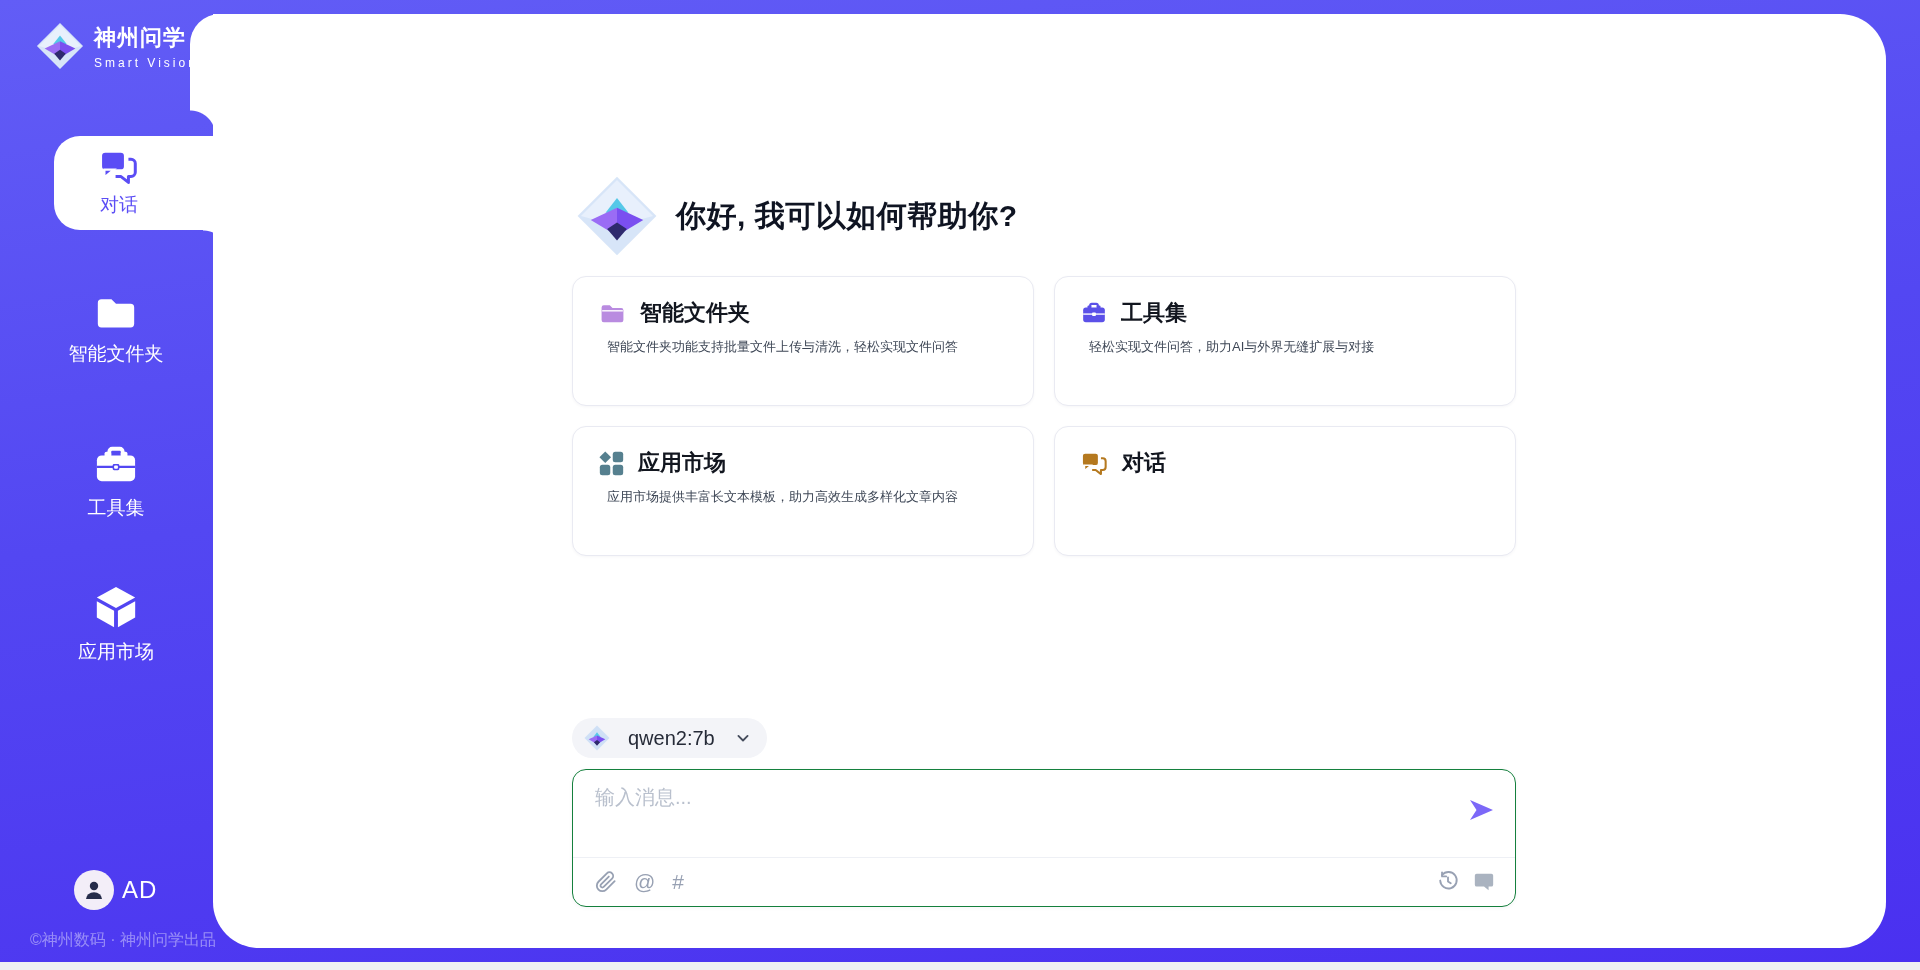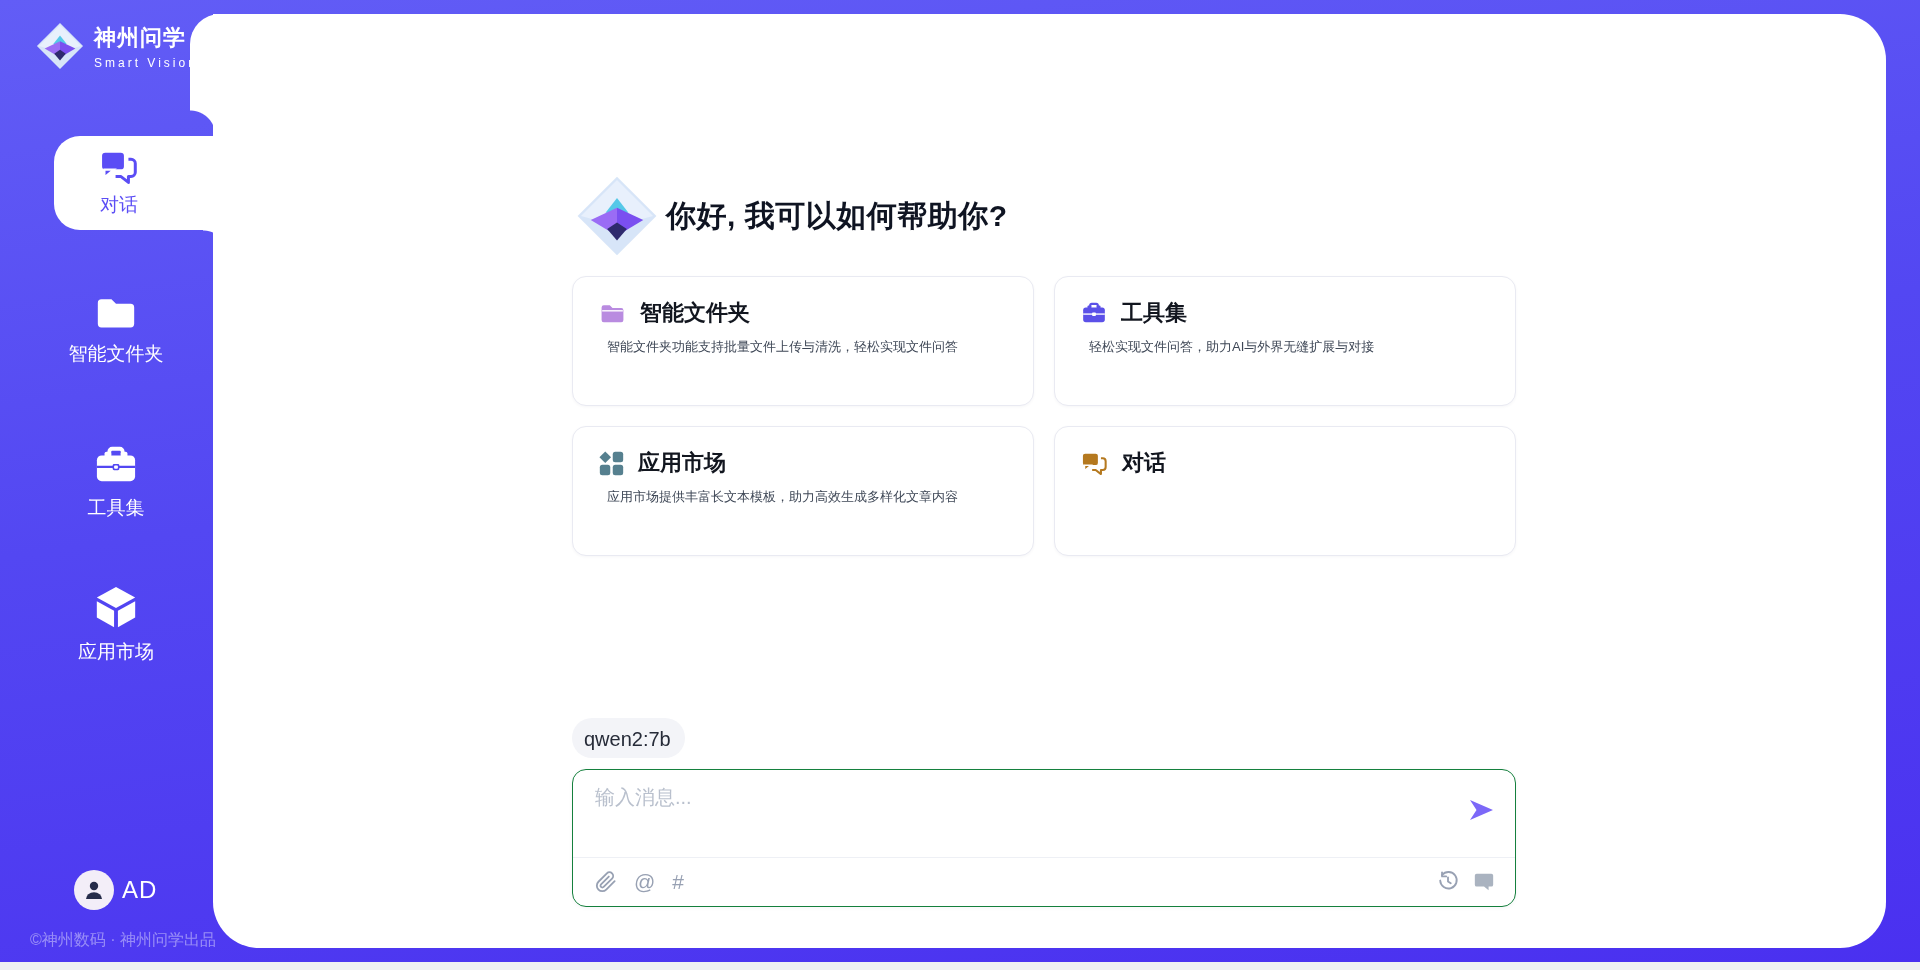--- a/index.html
+++ b/index.html
@@ -38,33 +38,33 @@
 
   .user-row { position:absolute; left:58px; top:870px; display:flex; align-items:center; gap:8px; cursor:pointer; }
   .avatar { width:40px; height:40px; border-radius:50%; background:#f3eef8; display:flex; align-items:center; justify-content:center; }
   .user-name { color:#fff; font-size:24px; letter-spacing:1px; }
   .side-footer { position:absolute; left:14px; top:930px; width:200px; color:rgba(255,255,255,0.42); font-size:16px; }
 
   
   .main-card { position:absolute; left:213px; top:14px; width:1673px; height:934px;
     background:#fff; border-radius:46px; border-top-left-radius:0; }
 
-  .greeting { position:absolute; left:363px; top:161px; display:flex; align-items:center; gap:8px; }
+  .greeting { position:absolute; left:363px; top:161px; display:flex; align-items:center; gap:18px; }
   .greeting-text { font-size:30px; font-weight:bold; color:#0f1422; letter-spacing:0.5px; }
 
   .card { position:absolute; width:462px; height:130px; background:#fff; border:1px solid #e9eaf2;
     border-radius:14px; padding:21px 26px; cursor:pointer; box-shadow:0 1px 3px rgba(25,35,70,0.04); }
   .c1 { left:359px; top:262px; } .c2 { left:841px; top:262px; }
   .c3 { left:359px; top:412px; } .c4 { left:841px; top:412px; }
   .card-head { display:flex; align-items:center; gap:14px; }
   .card-title { font-size:22px; font-weight:bold; color:#12161f; }
   .card-desc { margin-top:9px; font-size:13px; line-height:1.5; color:#3e4756;margin-left:8px; }
 
   .model-pill { position:absolute; left:359px; top:704px; height:40px; padding:0 14px 0 12px;
-    background:#f3f4f8; border-radius:20px; display:inline-flex; align-items:center; gap:10px; cursor:pointer;flex-direction:column; }
+    background:#f3f4f8; border-radius:20px; display:inline-flex; align-items:center; gap:18px; cursor:pointer; }
   .model-name { font-size:20px; color:#262b38; }
 
   .composer { position:absolute; left:359px; top:755px; width:944px; height:138px;
     background:#fff; border:1px solid #15803d; border-radius:14px; box-shadow:0 1px 4px rgba(25,35,70,0.04); }
   .composer textarea { position:absolute; left:22px; top:14px; width:860px; height:64px;
     border:none; outline:none; resize:none; font-family:inherit; font-size:20px; color:#2a3140; background:transparent; }
   .composer textarea::placeholder { color:#b9c0cd; }
   .send-btn { position:absolute; right:20px; top:26px; width:28px; height:28px; cursor:pointer; }
   .composer-divider { position:absolute; left:0; right:0; top:87px; height:1px; background:#eef0f5; }
   .composer-tools { position:absolute; left:22px; top:100px; display:flex; align-items:center; gap:17px; color:#98a1b3; }

